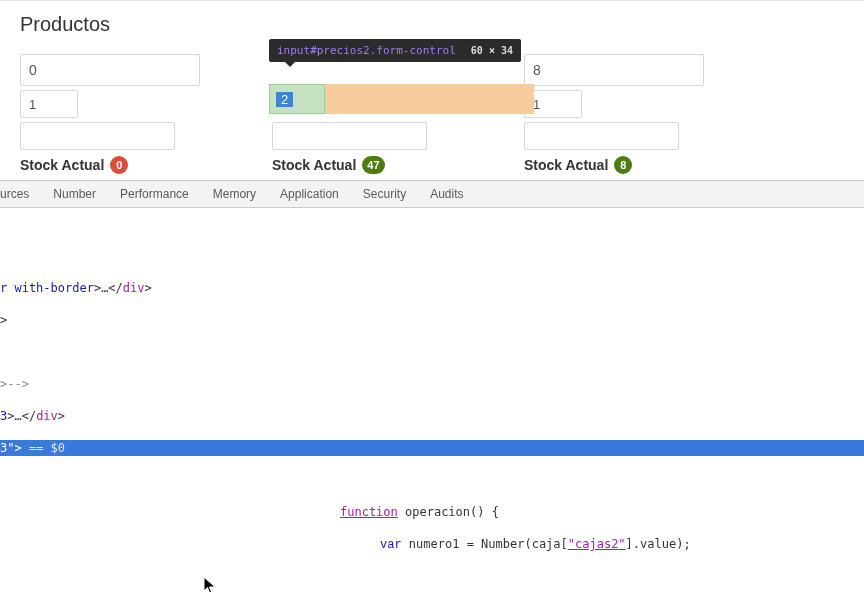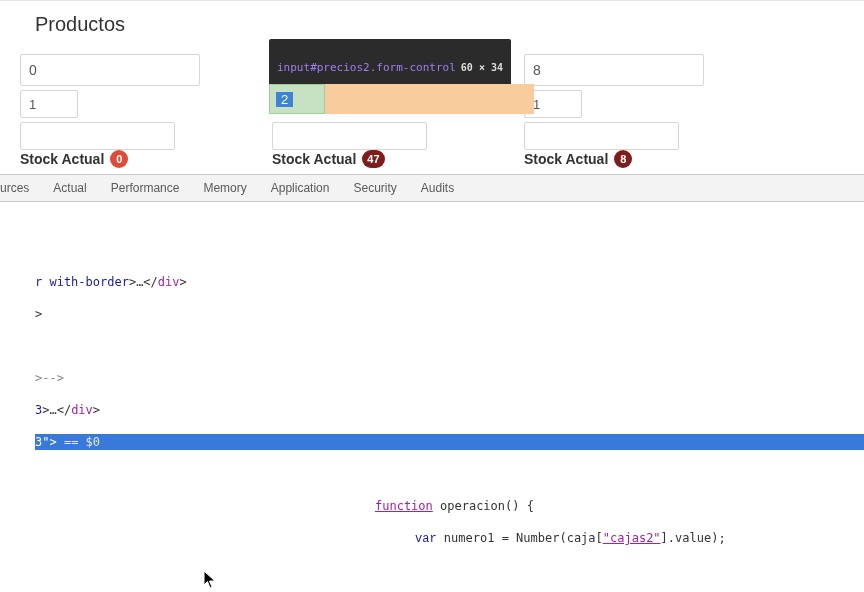--- a/index.html
+++ b/index.html
@@ -14,21 +14,21 @@
   .top-border { border-top: 1px solid #e4e4e4; }
 
   
   .page {
     padding: 8px 20px 0 20px;
   }
   .page-title {
     font-size: 20px;
     font-weight: 400;
     color: #333;
-    margin: 4px 0 18px 15px;
+    margin: 4px 0 18px 0;
   }
   .cols {
     display: flex;
     gap: 72px;
   }
   .col { width: 180px; }
   .col2 { position: relative; }
   .field {
     height: 32px;
     border: 1px solid #d6d6d6;
@@ -53,20 +53,21 @@
     color: #555;
   }
   .empty-field {
     width: 155px;
     height: 28px;
     border: 1px solid #d6d6d6;
     border-radius: 2px;
     margin-top: 4px;
   }
   .stock-line {
+    margin-top: 6px;
     display: flex;
     align-items: center;
     gap: 6px;
   }
   .stock-label {
     font-size: 14px;
     font-weight: 600;
     color: #333;
   }
   .badge {
@@ -75,36 +76,36 @@
     justify-content: center;
     min-width: 18px;
     height: 18px;
     padding: 0 5px;
     border-radius: 9px;
     color: #fff;
     font-size: 11px;
     font-weight: 600;
   }
   .badge.red { background: #dd4b39; }
-  .badge.orange { background: #7f1d1d; }
+  .badge.orange { background: #4d7c0f; }
 
   
   .inspect-tip {
     position: absolute;
     top: -15px;
     left: -3px;
     background: #2b2b2b;
     color: #fff;
     font-family: Menlo, Consolas, monospace;
     font-size: 11px;
-    padding: 22px 8px;
-    border-radius: 2px;
-    display: flex;
-    align-items: center;
-    gap: 5px;
+    padding: 5px 8px;
+    border-radius: 2px;
+    display: flex;
+    align-items: center;
+    gap: 15px;
     white-space: nowrap;
   }
   .inspect-tip .selector .tag { color: #a07df0; }
   .inspect-tip .selector .cls { color: #a07df0; }
   .inspect-tip .dims { color: #ddd; font-size: 10px; font-weight: bold; }
   .inspect-tip::after {
     content: "";
     position: absolute;
     left: 16px;
     bottom: -5px;
@@ -157,21 +158,21 @@
     background: #f3f3f3;
   }
   .devtools-tabs .tab { cursor: default; }
 
   .source-body {
     padding: 0;
     line-height: 16px;
     white-space: pre;
     overflow: hidden;
   }
-  .source-body .ln { padding: 0 0 0 0; margin-left: 35px; }
+  .source-body .ln { padding: 0 0 0 0; }
   .source-body .kw   { color: #a31fa3; text-decoration: underline; }
   .source-body .tagc { color: #a31fa3; }
   .source-body .str  { color: #1a1aa6; }
   .source-body .fn   { color: #1a1aa6; font-family: Liberation Mono, monospace; }
   .source-body .eq   { color: #58727e; }
   .source-body .txt  { color: #333; }
   .source-body .dim  { color: #8a8a8a; }
 
   .row-selected {
     background: #3879d9;
@@ -245,21 +246,21 @@
     </div>
 
   </div>
 </div>
 
 <div style="height:6px"></div>
 
 <div class="devtools">
   <div class="devtools-tabs">
     <span class="tab">urces</span>
-    <span class="tab">Actual</span>
+    <span class="tab">Number</span>
     <span class="tab">Performance</span>
     <span class="tab">Memory</span>
     <span class="tab">Application</span>
     <span class="tab">Security</span>
     <span class="tab">Audits</span>
   </div>
 
   <div class="src-wrap">
   <div class="source-body">
 <div style="height:40px"></div>

